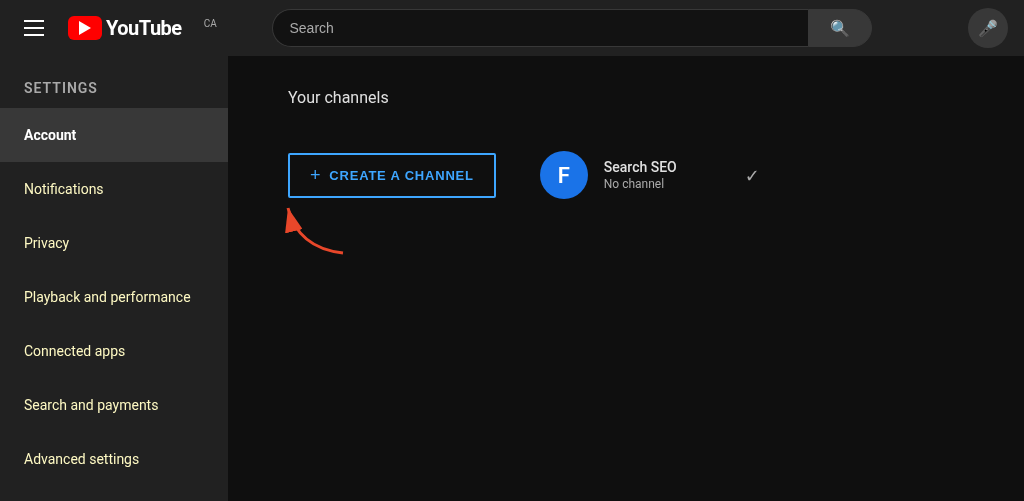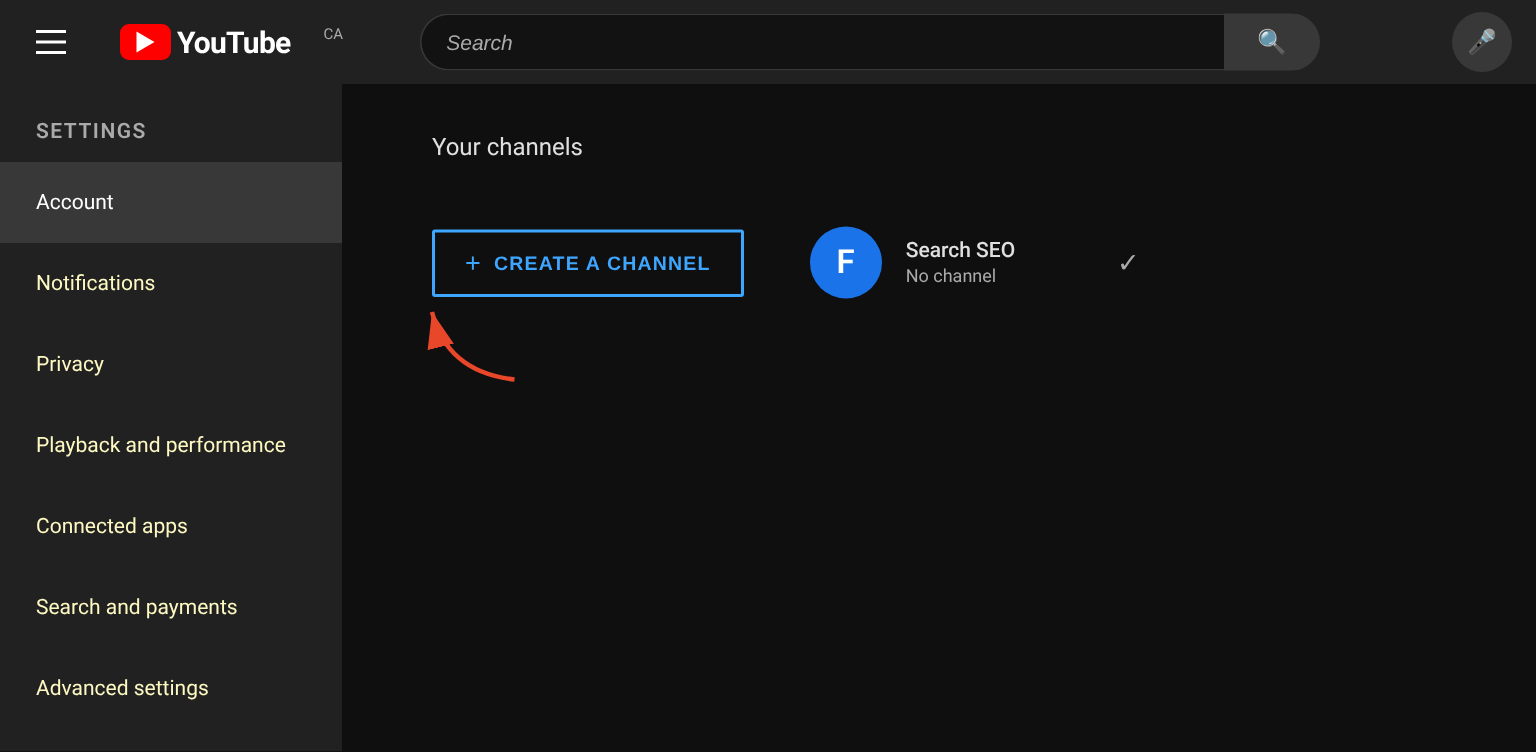--- a/index.html
+++ b/index.html
@@ -22,21 +22,21 @@
       gap: 16px;
       position: fixed;
       top: 0;
       left: 0;
       right: 0;
       z-index: 100;
     }
     .header-left {
       display: flex;
       align-items: center;
-      gap: 28px;
+      gap: 16px;
       min-width: 200px;
     }
     .hamburger {
       display: flex;
       flex-direction: column;
       gap: 5px;
       cursor: pointer;
       padding: 8px;
     }
     .hamburger span {
@@ -88,21 +88,20 @@
       flex: 1;
       height: 38px;
       background: #121212;
       border: 1px solid #383838;
       border-right: none;
       border-radius: 20px 0 0 20px;
       padding: 0 16px;
       color: #fff;
       font-size: 14px;
       outline: none;
-      font-style: italic;
     }
     .search-input::placeholder { color: #aaa; }
     .search-btn {
       width: 64px;
       height: 38px;
       background: #383838;
       border: 1px solid #383838;
       border-radius: 0 20px 20px 0;
       cursor: pointer;
       display: flex;
@@ -159,21 +158,21 @@
       height: 54px;
       display: flex;
       align-items: center;
       cursor: pointer;
       font-size: 14px;
       color: #fef9c3;
     }
     .sidebar-item.active {
       background: #383838;
       color: #fff;
-      font-weight: 400;
+      font-weight: 700;
     }
 
     
     .main {
       flex: 1;
       padding: 32px 60px;
       overflow-y: auto;
     }
     .page-title {
       font-size: 16px;

